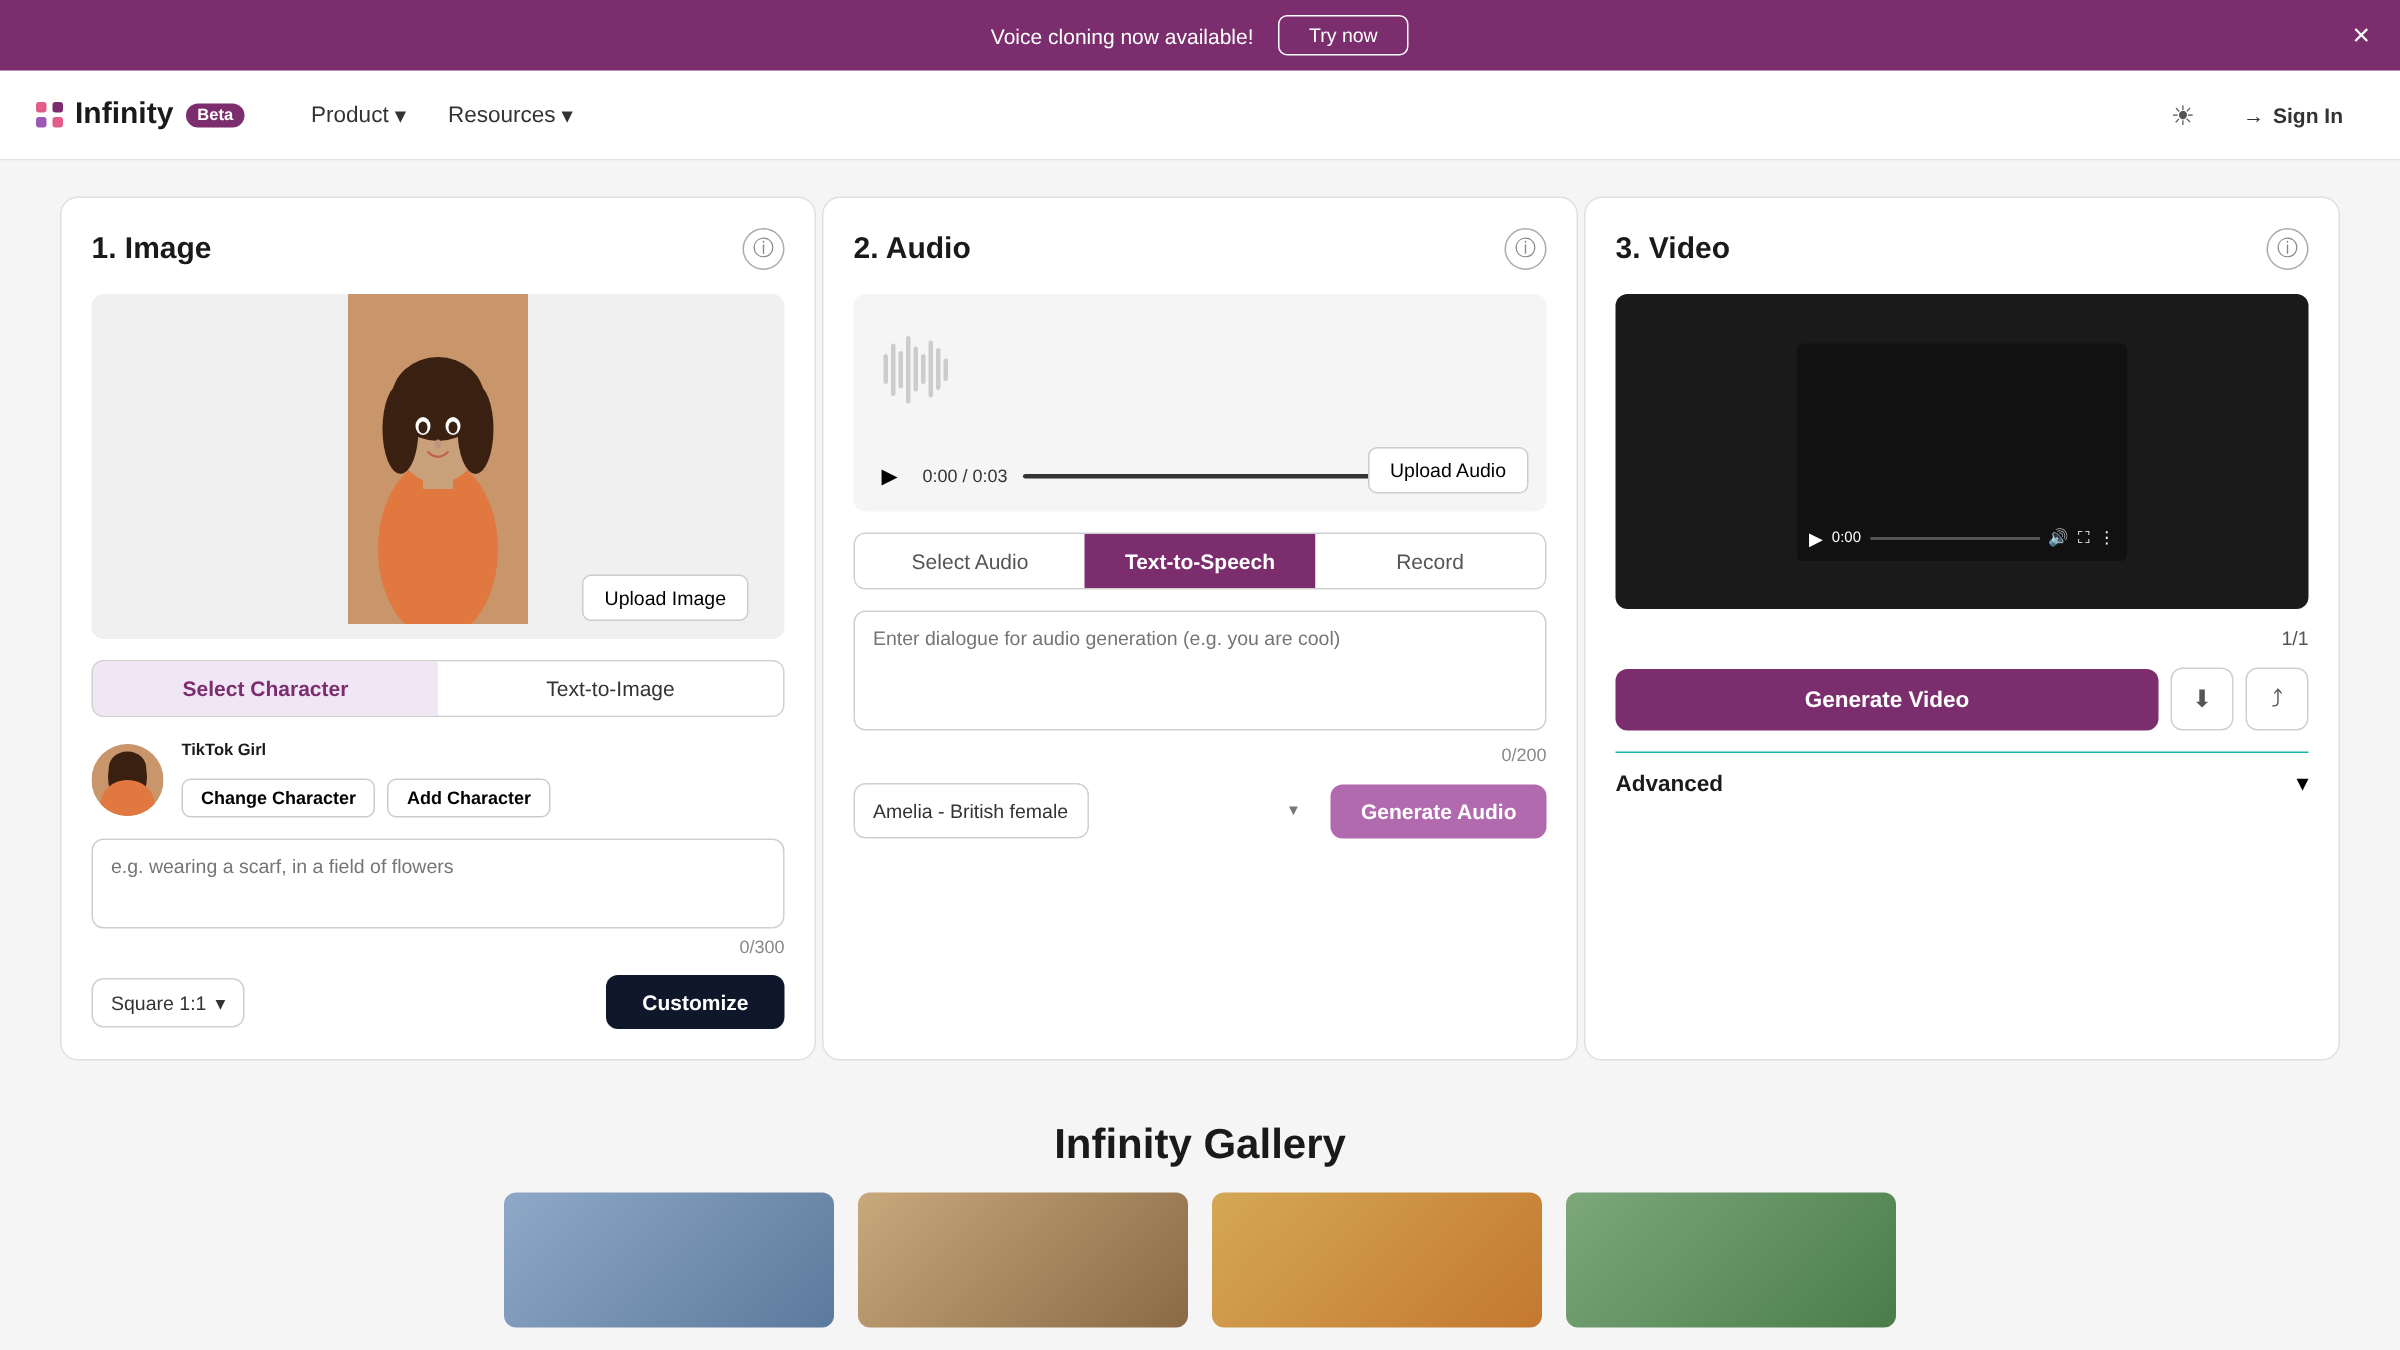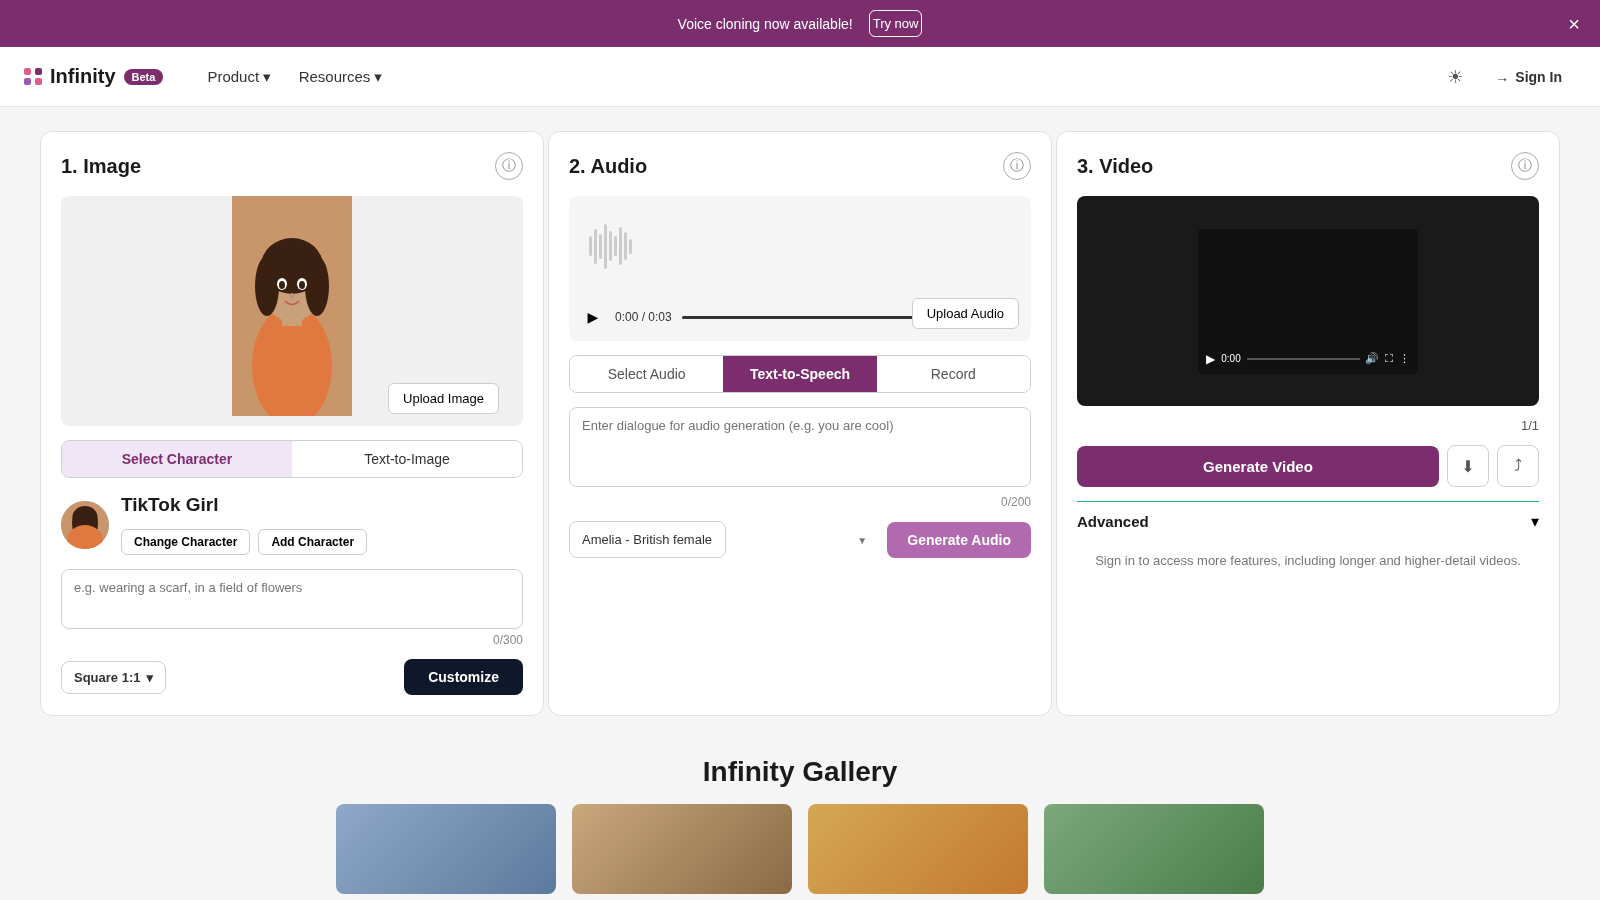--- a/index.html
+++ b/index.html
@@ -14,21 +14,21 @@
       justify-content: center;
       gap: 16px;
       padding: 10px 20px;
       position: relative;
       font-size: 14px;
     }
     .banner-try-btn {
       border: 1.5px solid white;
       background: transparent;
       color: white;
-      padding: 5px 3px;
+      padding: 5px 20px;
       border-radius: 6px;
       cursor: pointer;
       font-size: 13px;
     }
     .banner-close {
       position: absolute;
       right: 20px;
       background: none;
       border: none;
       color: white;
@@ -222,21 +222,21 @@
     .character-avatar {
       width: 48px;
       height: 48px;
       border-radius: 50%;
       overflow: hidden;
       background: #ddd;
       flex-shrink: 0;
     }
     .character-name {
       font-weight: 600;
-      font-size: 19px;
+      font-size: 11px;
       color: #1a1a1a;
       margin-bottom: 13px;
     }
     .char-btns {
       display: flex;
       gap: 8px;
     }
     .char-btn {
       padding: 5px 12px;
       font-size: 12px;
@@ -278,21 +278,21 @@
       display: flex;
       align-items: center;
       gap: 6px;
       padding: 8px 12px;
       border: 1px solid #d0d0d0;
       border-radius: 8px;
       font-size: 13px;
       cursor: pointer;
       background: white;
       color: #333;
-      font-weight: 700;
+      font-weight: 400;
       text-align: right;
     }
     .customize-btn {
       padding: 10px 24px;
       background: #0f172a;
       color: white;
       border: none;
       border-radius: 8px;
       font-size: 14px;
       font-weight: 600;
@@ -746,21 +746,20 @@
           <span>⬇</span>
         </button>
         <button class="icon-btn">
           <span>⤴</span>
         </button>
       </div>
       <div class="advanced-row">
         <span class="advanced-label">Advanced</span>
         <span>▾</span>
       </div>
-      <p class="advanced-note">Sign in to access more features, including longer and higher-detail videos.</p>
     </div>
 
   </div>
 
   <div class="gallery-section">
     <h2 class="gallery-title">Infinity Gallery</h2>
     <div class="gallery-row">
       <div class="gallery-item"></div>
       <div class="gallery-item"></div>
       <div class="gallery-item"></div>

